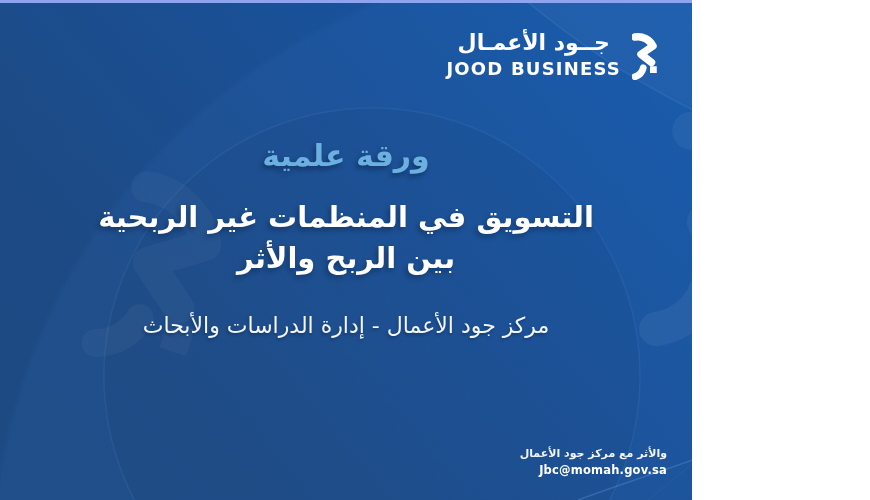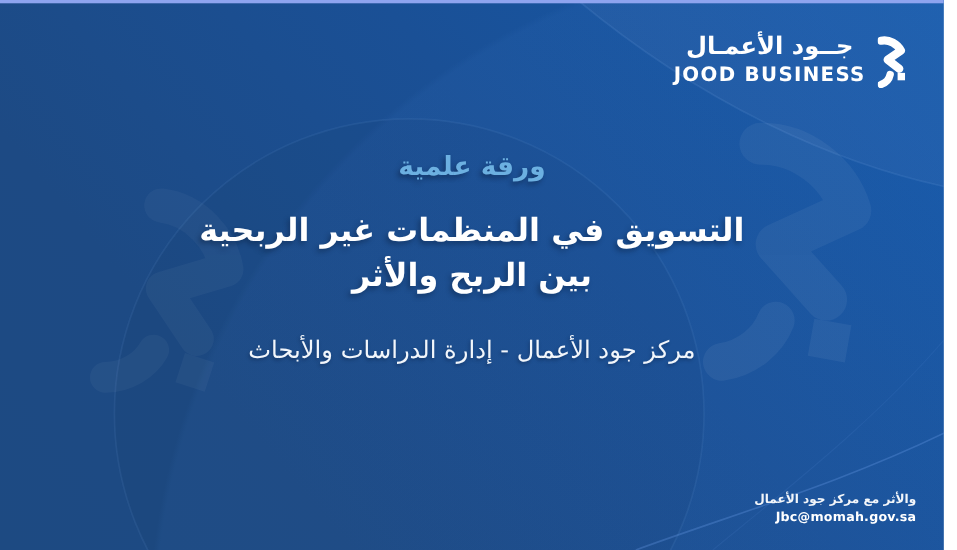--- a/index.html
+++ b/index.html
@@ -3,21 +3,21 @@
 <meta charset="utf-8">
 <style>
   * { margin: 0; padding: 0; box-sizing: border-box; }
   html, body { width: 870px; height: 500px; }
   body {
     font-family: "DejaVu Sans", "Liberation Sans", sans-serif;
     overflow: hidden;
   }
   .slide {
     position: relative;
-    width: 858px;
+    width: 692px;
     height: 500px;
     overflow: hidden;
     background:
       radial-gradient(circle 620px at 88% 115%, rgba(60,120,200,0.10) 0 99%, rgba(0,0,0,0) 100%),
       linear-gradient(230deg, #1459ab 0%, #1a5096 40%, #1d4a84 75%, #1d4a82 100%);
   }
   .top-strip {
     position: absolute; top: 0; left: 0; right: 0;
     height: 3px; background: #8ea4ef; z-index: 5;
   }
@@ -40,21 +40,21 @@
     font-size: 18px; font-weight: bold; letter-spacing: 1.2px;
     margin-top: 3px; white-space: nowrap;
   }
   .logo-mark { display: block; width: 27px; height: 50px; }
   
   .content {
     position: absolute; top: 136px; left: 0; right: 0;
     text-align: center; z-index: 10; direction: rtl;
   }
   .kicker {
-    color: #6cb0e1; font-size: 24px; font-weight: bold;
+    color: #6cb0e1; font-size: 30px; font-weight: bold;
     line-height: 1.3; margin-bottom: 22px;
     text-shadow: -2px 3px 5px rgba(8,24,52,0.45);
   }
   .title {
     color: #ffffff; font-size: 29px; font-weight: bold;
     line-height: 1.42; margin-bottom: 32px;
     text-shadow: -2px 3px 5px rgba(8,24,52,0.40);
   }
   .title-line { display: block; }
   .subtitle {

